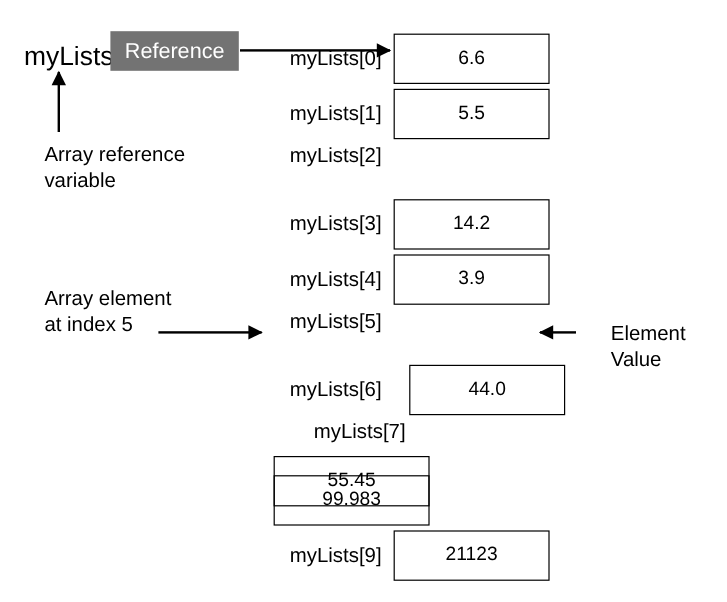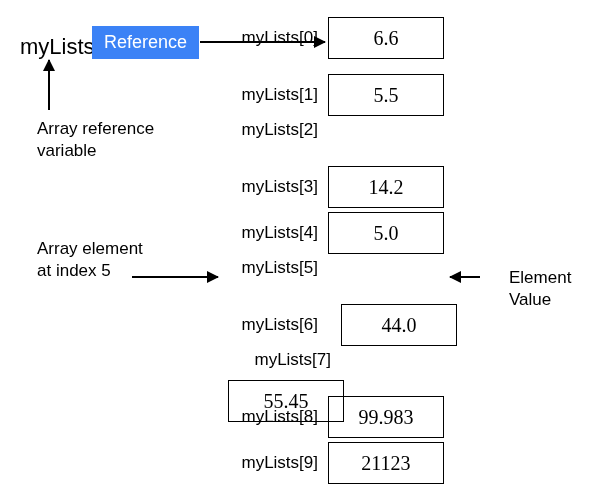--- a/index.html
+++ b/index.html
@@ -12,44 +12,44 @@
     font-size: 16px;
     position: relative;
     background: #fff;
     color: #000;
   }
   .abs { position: absolute; }
   .var-name {
     font-size: 22px;
   }
   .ref-box {
-    background: #3b82f6;
+    background: #737373;
     color: #fff;
     padding: 6px 12px;
     font-size: 18px;
   }
   .caption {
     font-size: 17px;
     line-height: 1.3;
     margin-left: 21px;
   }
   .idx-label {
     font-size: 17px;
     text-align: right;
     width: 90px;
   }
   .cell {
-    width: 116px;
+    width: 130px;
     height: 42px;
     border: 1px solid #000;
     display: flex;
     align-items: center;
     justify-content: center;
-    font-size: 20px;
-    font-family: Liberation Serif, serif;
+    font-size: 16px;
+    font-family: Liberation Sans, sans-serif;
   }
   .row {
     display: flex;
     align-items: center;
     gap: 10px;
     position: absolute;
   }
   
   .arrow-right {
     height: 2px;
@@ -107,50 +107,49 @@
 
 <div class="abs caption" style="left:16px; top:238px; white-space:pre-line;">Array element
 at index 5</div>
 
 <div class="abs arrow-right" style="left:132px; top:276px; width:86px;"></div>
 
 <div class="abs arrow-left" style="left:450px; top:276px; width:30px;"></div>
 
 <div class="abs caption" style="left:488px; top:267px;">Element Value</div>
 
-<div class="row" style="left:228px; top:17px;">
+<div class="row" style="left:228px; top:28px;">
   <div class="idx-label">myLists[0]</div>
   <div class="cell">6.6</div>
 </div>
 <div class="row" style="left:228px; top:74px;">
   <div class="idx-label">myLists[1]</div>
   <div class="cell">5.5</div>
 </div>
 <div class="row" style="left:228px; top:120px;">
   <div class="idx-label">myLists[2]</div>
 </div>
 <div class="row" style="left:228px; top:166px;">
   <div class="idx-label">myLists[3]</div>
   <div class="cell">14.2</div>
 </div>
 <div class="row" style="left:228px; top:212px;">
   <div class="idx-label">myLists[4]</div>
-  <div class="cell">5.0</div>
+  <div class="cell">3.9</div>
 </div>
 <div class="row" style="left:228px; top:258px;">
   <div class="idx-label">myLists[5]</div>
 </div>
 <div class="row" style="left:228px; top:304px;gap:23px;">
   <div class="idx-label">myLists[6]</div>
   <div class="cell">44.0</div>
 </div>
 <div class="row" style="left:228px; top:350px;flex-direction:column;">
   <div class="idx-label">myLists[7]</div>
   <div class="cell">55.45</div>
 </div>
 <div class="row" style="left:228px; top:396px;">
-  <div class="idx-label">myLists[8]</div>
   <div class="cell">99.983</div>
 </div>
 <div class="row" style="left:228px; top:442px;">
   <div class="idx-label">myLists[9]</div>
   <div class="cell">21123</div>
 </div>
 
 </body></html>

